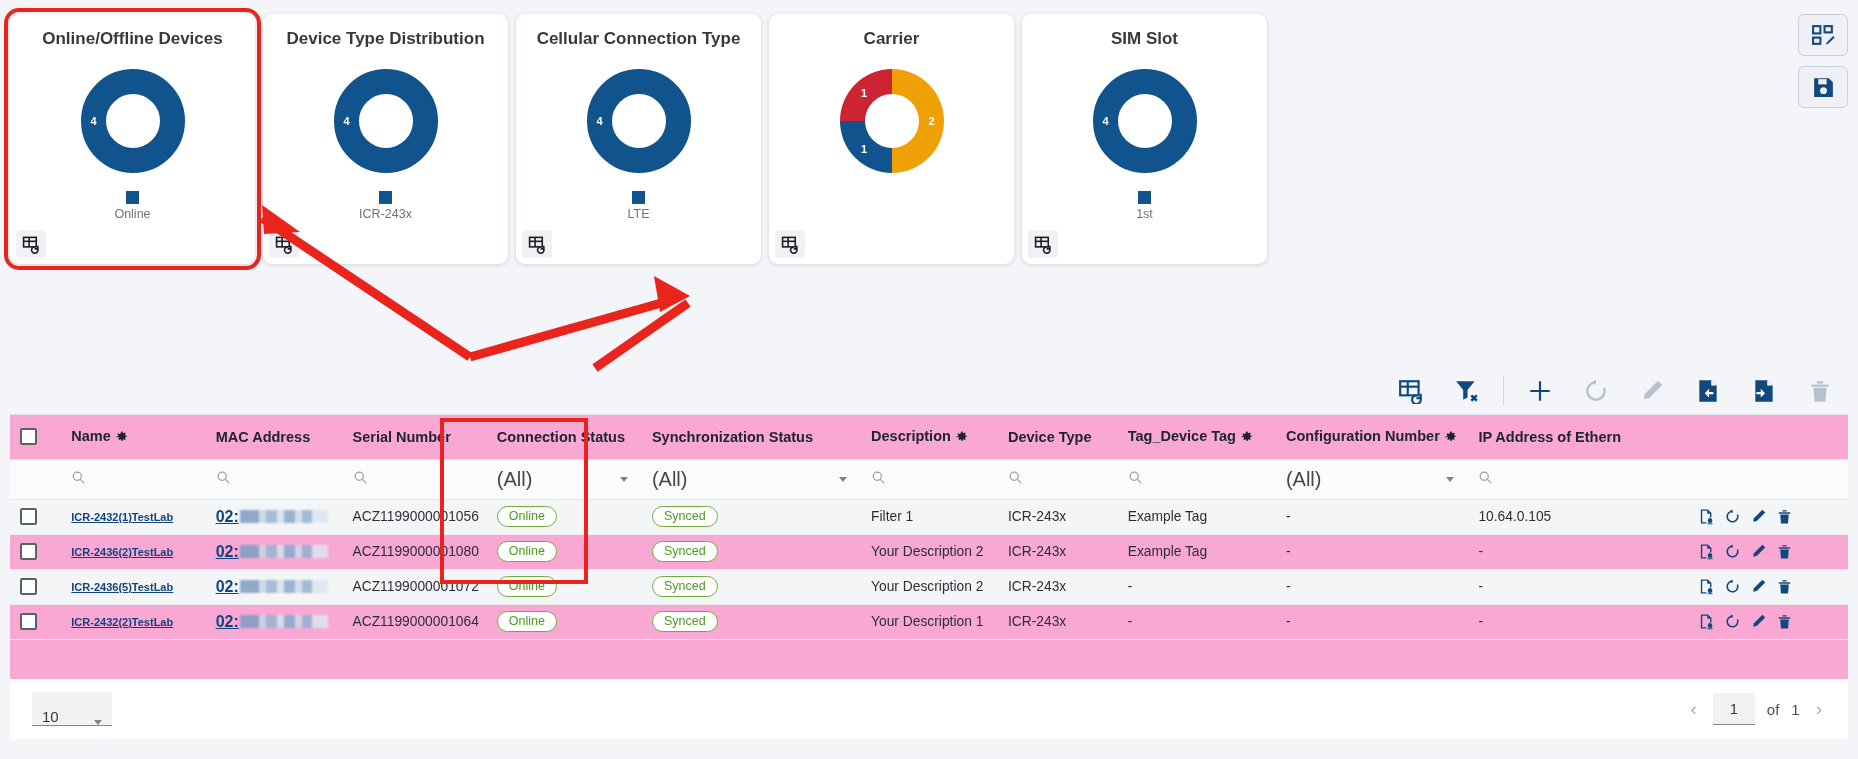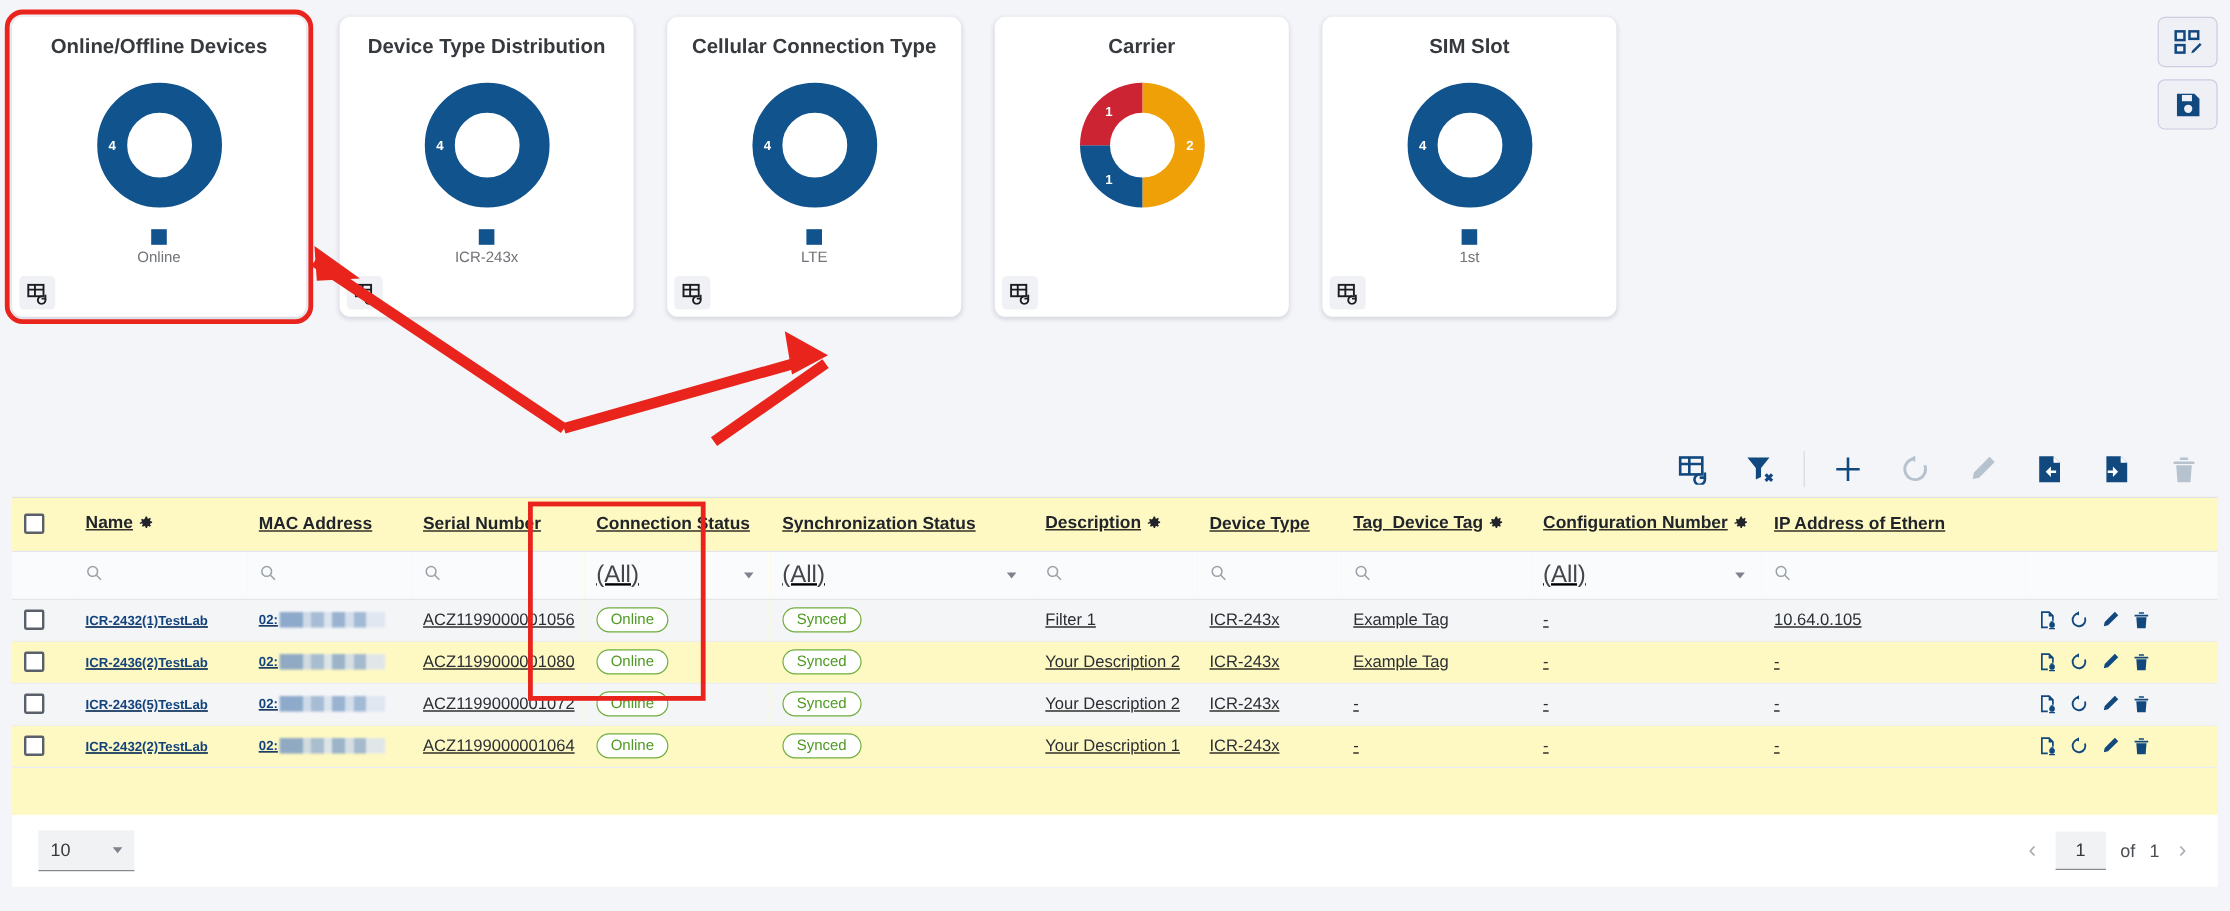--- a/index.html
+++ b/index.html
@@ -20,21 +20,21 @@
     width: 50px; height: 42px; border-radius: 6px;
     background: #eef0f6; border: 1px solid #c9cee0;
     display: flex; align-items: center; justify-content: center;
     cursor: pointer;
   }
   .corner-btn svg { width: 25px; height: 25px; fill: #11497f; }
 
   
   .charts {
     position: absolute; top: 14px; left: 10px;
-    display: flex; gap: 28px;
+    display: flex; gap: 8px;
   }
   .chart-card {
     position: relative;
     width: 245px; height: 250px;
     background: #ffffff; border-radius: 9px;
     box-shadow: 0 1px 4px rgba(30,40,70,.16);
     display: flex; flex-direction: column; align-items: center;
     padding-top: 16px;
   }
   .chart-card.highlighted {
@@ -82,25 +82,24 @@
   .tb-btn svg { width: 26px; height: 26px; fill: #11497f; }
   .tb-btn.disabled svg { fill: #b7c2cf; cursor: default; }
   .tb-sep {
     width: 1px; height: 30px; background: #d6dae4; margin: 0 8px;
   }
 
   
   .table-wrap {
     position: absolute; top: 414px; left: 10px;
     width: 1838px; height: 292px;
-    background: #fef9c3;
+    background: #f9a8d4;
     border-top: 1px solid #dfe2ea;
     border-bottom: 1px solid #dfe2ea;
     overflow: hidden;
-    text-decoration: underline;
   }
   table { width: 100%; border-collapse: collapse; table-layout: fixed; }
   th, td { text-align: left; padding: 0 10px; }
   thead th {
     height: 44px; font-size: 14.5px; font-weight: bold; color: #21252b;
     border-bottom: 1px solid #e3e6ed; vertical-align: middle;
     white-space: nowrap; overflow: hidden;
   }
   .gear-ico { display: inline-block; margin-left: 5px; vertical-align: -2px; }
   .gear-ico svg { width: 12px; height: 12px; fill: #21252b; }
@@ -121,21 +120,21 @@
     height: 35px; font-size: 13.8px; color: #2b2f34;
     border-bottom: 1px solid #eceef3; vertical-align: middle;
     white-space: nowrap; overflow: hidden;
   }
   tbody tr:nth-child(even) td { background: #f4f5f7; }
   .dev-link {
     color: #12437d; font-weight: bold; text-decoration: underline; cursor: pointer;
     font-size: 11px;
   }
   .mac-cell { display: flex; align-items: center; }
-  .mac-pre { color: #12437d; font-weight: bold; text-decoration: underline; font-size: 11px; }
+  .mac-pre { color: #12437d; font-weight: bold; text-decoration: underline; font-size: 16px; }
   .mac-blur {
     margin-left: 1px; width: 88px; height: 13px;
     background:
       linear-gradient(90deg,#7d9dc4 0 22%, #c8d6e6 22% 30%, #9ab3d0 30% 42%,
       #d7e1ee 42% 50%, #8aa8cb 50% 62%, #cfdae9 62% 70%, #96b0cf 70% 82%,
       #dde5f0 82% 100%);
     filter: blur(1.1px); opacity: .85;
   }
   .pill {
     display: inline-block; padding: 2px 11px 3px; border-radius: 12px;
@@ -152,21 +151,21 @@
   
   .footer {
     position: absolute; left: 10px; top: 679px;
     width: 1838px; height: 60px; background: #ffffff;
     display: flex; align-items: center; justify-content: space-between;
     padding: 0 22px;
   }
   .page-size {
     width: 80px; height: 34px; background: #f1f2f4;
     border-bottom: 1px solid #84878c;
-    display: flex; align-items: center; justify-content: space-between;
+    display: flex; align-items: flex-end; justify-content: space-between;
     padding: 0 10px; font-size: 15px; color: #35383d; cursor: pointer;
   }
   .pager { display: flex; align-items: center; gap: 12px; font-size: 15px; color: #4b4e53; }
   .pg-arrow { color: #a9adb3; font-size: 19px; cursor: pointer; padding: 0 4px; }
   .pg-num {
     width: 42px; height: 32px; background: #f1f2f4;
     border-bottom: 1px solid #84878c;
     display: flex; align-items: center; justify-content: center;
     font-size: 15px; color: #35383d; cursor: pointer;
   }

